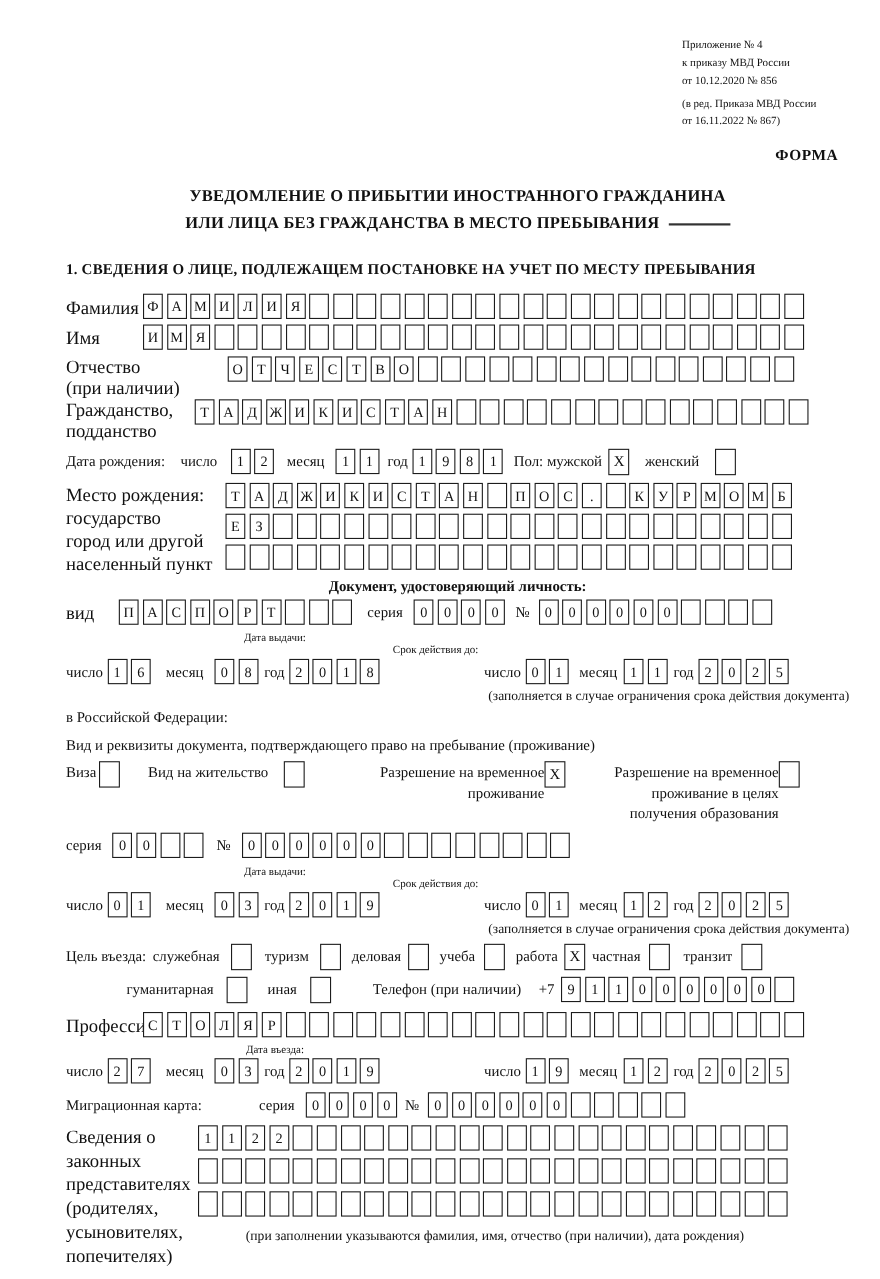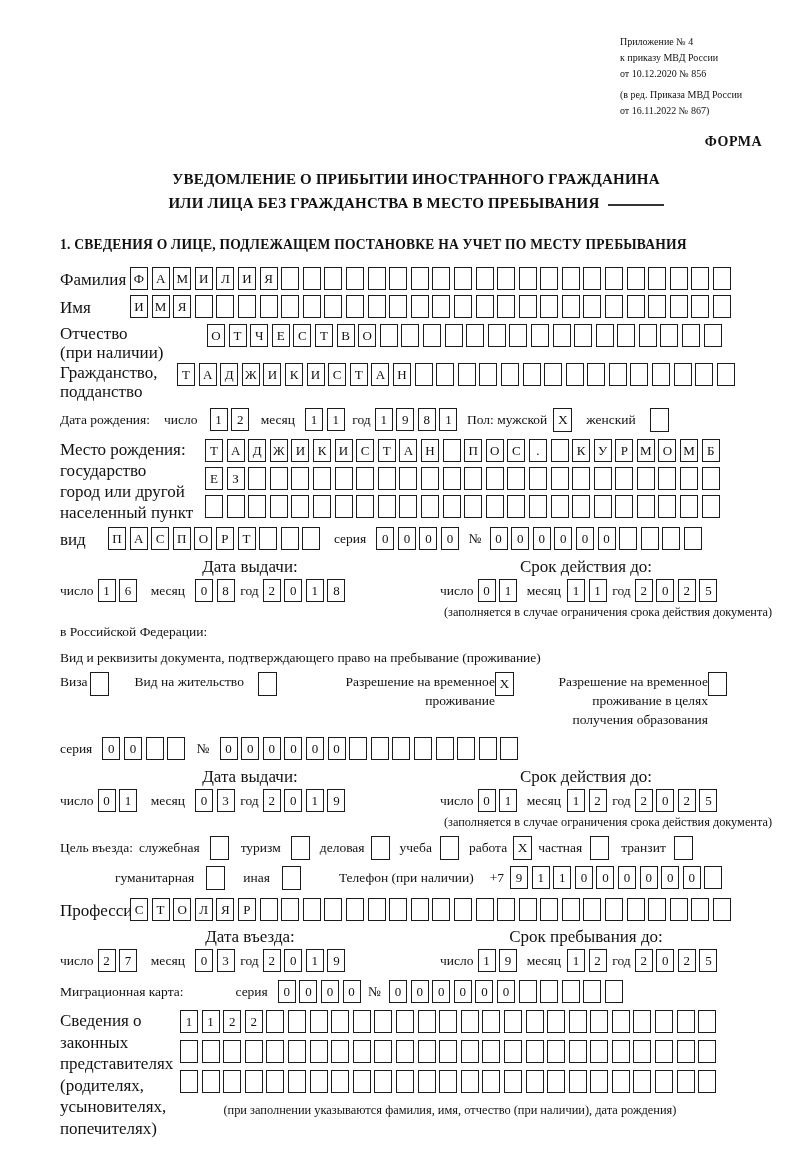--- a/index.html
+++ b/index.html
@@ -22,21 +22,21 @@
   .il{font-size:13.5px;line-height:24px;white-space:nowrap;flex-shrink:0;}
   .cells{display:flex;flex-wrap:nowrap;}
   .cell{
     width:16px;height:21px;border:1.6px solid #1c1c1c;margin-right:3.6px;
     font-size:13px;line-height:21px;text-align:center;flex-shrink:0;background:#fff;
   }
   .cb .cell{width:17px;height:22px;margin-right:0;font-size:13.5px;line-height:22px;}
   .stack .cells{margin-bottom:5px;}
   .center-b{font-weight:bold;text-align:center;font-size:13.5px;}
   .note{font-size:12.3px;text-align:right;margin-top:2px;}
-  .dhead{display:flex;font-size:17px;margin-top:6px;}
+  .dhead{display:flex;font-size:10px;margin-top:6px;flex-direction:column;}
   .dhead .l{width:380px;text-align:center;}
   .dhead .r{flex:1;text-align:center;margin-right:40px;}
   .dpair{display:flex;margin-top:2px;}
   .dgroup{display:flex;align-items:flex-start;}
   .dgroup.left{width:380px;}
   .opt-block{font-size:13.5px;line-height:19px;text-align:right;flex-shrink:0;}
   .plain{font-size:13.5px;line-height:20px;}
 </style>
 </head>
 <body>
@@ -308,20 +308,21 @@
           <span class="cell"></span>
           <span class="cell"></span>
           <span class="cell"></span>
           <span class="cell"></span>
           <span class="cell"></span>
           <span class="cell"></span>
         </div>
     </div>
   </div>
 
+  <div class="center-b" style="margin-top:2px">Документ, удостоверяющий личность:</div>
 
   <div class="frow" style="margin-top:4px">
     <div class="flabel" style="width:48px;margin-top:4px">вид</div>
     <div class="cells">
         <span class="cell">П</span>
         <span class="cell">А</span>
         <span class="cell">С</span>
         <span class="cell">П</span>
         <span class="cell">О</span>
         <span class="cell">Р</span>
@@ -586,21 +587,20 @@
         <span class="cell"></span>
         <span class="cell"></span>
         <span class="cell"></span>
         <span class="cell"></span>
         <span class="cell"></span>
       </div>
   </div>
 
   <div class="dhead">
     <div class="l">Дата въезда:</div>
-    <div class="r">Срок пребывания до:</div>
   </div>
   <div class="dpair">
     <div class="dgroup left">
       <span class="il" style="margin-right:4px">число</span>
       <div class="cells">
           <span class="cell">2</span>
           <span class="cell">7</span>
         </div>
       <span class="il" style="margin:0 10px 0 10px">месяц</span>
       <div class="cells">

